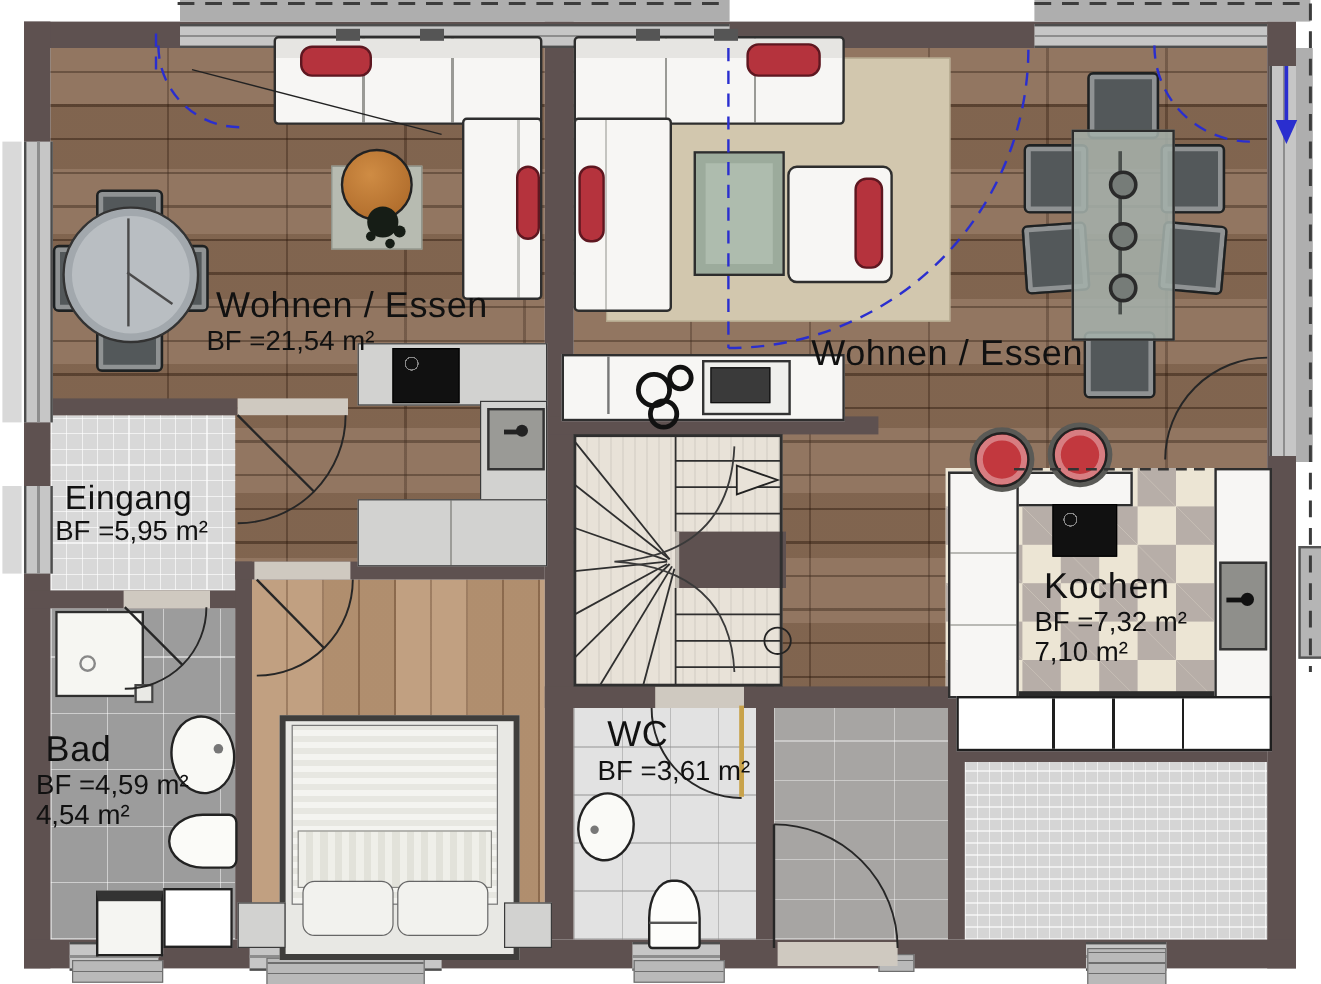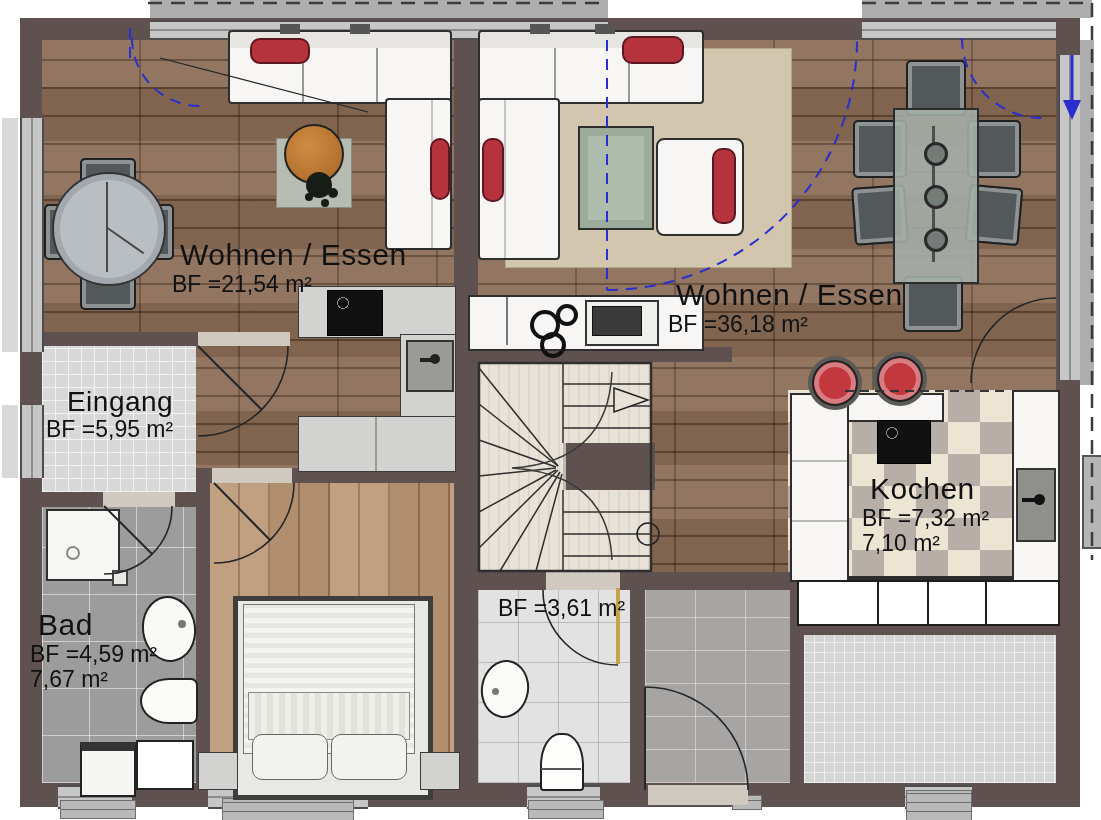--- a/index.html
+++ b/index.html
@@ -305,34 +305,34 @@
     <line x1="160" y1="58" x2="368" y2="112" stroke="#222" stroke-width="1.2"></line>
   </svg>
 
   <div class="room-label" style="left:172px;top:238px;">
     <div class="rname">Wohnen / Essen</div>
     <div class="rarea">BF =21,54 m²</div>
     <div class="rarea"></div>
   </div>
   <div class="room-label" style="left:668px;top:278px;">
     <div class="rname">Wohnen / Essen</div>
-    <div class="rarea">BF =36,18 m²</div>
     <div class="rarea"></div>
   </div>
-  <div class="room-label" style="left:46px;top:386px;text-align:right;">
+  <div class="room-label" style="left:46px;top:399px;">
     <div class="rname" style="font-size:28px;">Eingang</div>
     <div class="rarea">BF =5,95 m²</div>
   </div>
   <div class="room-label" style="left:862px;top:472px;">
     <div class="rname">Kochen</div>
     <div class="rarea">BF =7,32 m²</div>
     <div class="rarea">7,10 m²</div>
   </div>
   <div class="room-label" style="left:30px;top:608px;">
     <div class="rname">Bad</div>
     <div class="rarea">BF =4,59 m²</div>
-    <div class="rarea">7,67 m²</div>
+    <div class="rarea">4,54 m²</div>
   </div>
   <div class="room-label" style="left:498px;top:596px;">
+    <div class="rname">WC</div>
     <div class="rarea">BF =3,61 m²</div>
   </div>
 
 </div>
 
 </body></html>

